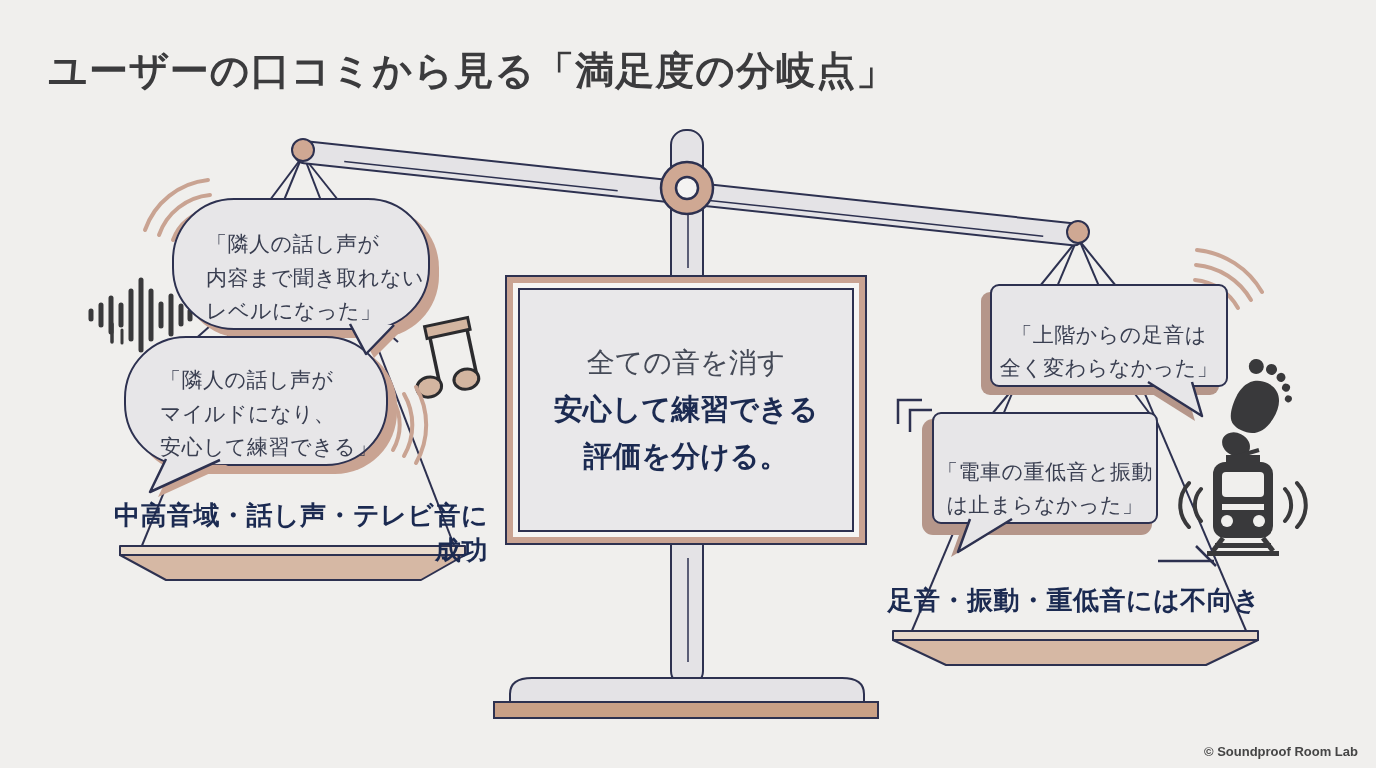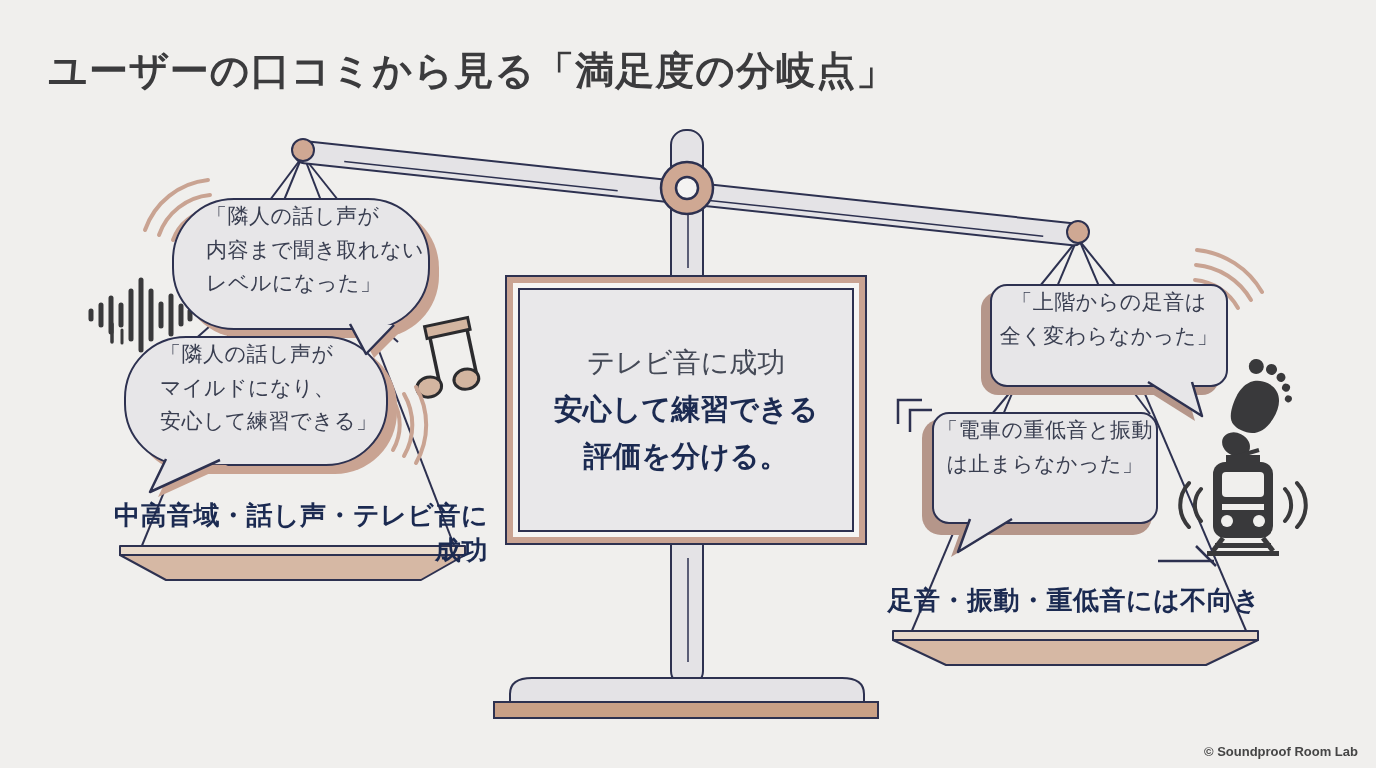--- a/index.html
+++ b/index.html
@@ -26,25 +26,25 @@
   .board-content{
     position:absolute;inset:11px;background:#e9e8ea;border:2px solid #2d3150;
     display:flex;flex-direction:column;align-items:center;justify-content:center;
     text-align:center;line-height:1.62;
   }
   .board-line-serif{font-family:"DejaVu Serif","Liberation Serif",serif;font-size:28px;color:#454a57;}
   .board-line-bold{font-size:29px;font-weight:800;color:#1b2a51;}
   
   .bubble{
     position:absolute;background:#e7e6e8;border:2.5px solid #2d3150;box-sizing:border-box;
-    display:flex;align-items:flex-start;z-index:3;color:#393e50;font-family:Liberation Serif, serif;
+    display:flex;align-items:flex-end;z-index:3;color:#393e50;
   }
   .bubble .txt{width:100%;font-size:21px;line-height:1.6;font-weight:500;letter-spacing:0.5px;}
   .bubble.round{border-radius:62px;box-shadow:9px 8px 0 #c9a392;}
-  .bubble.rect{border-radius:17px;}
+  .bubble.rect{border-radius:9px;}
   .b-left1{left:172px;top:198px;width:258px;height:132px;padding-left:32px;}
   .b-left2{left:124px;top:336px;width:264px;height:130px;padding-left:34px;}
   .b-right1{left:990px;top:284px;width:238px;height:103px;box-shadow:-9px 8px 0 #b5968a;text-align:center;}
   .b-right2{left:932px;top:412px;width:226px;height:112px;box-shadow:-8px 9px 0 2px #b5968a;text-align:center;}
   
   .verdict{
     position:absolute;z-index:4;font-size:26px;font-weight:800;color:#1b2a51;
     text-align:center;letter-spacing:0.5px;
   }
   .v-left{left:108px;top:498px;width:380px;text-align:right;}
@@ -188,21 +188,21 @@
     <line x1="1158" y1="561" x2="1214" y2="561"></line>
     <line x1="1196" y1="546" x2="1216" y2="566"></line>
   </g>
 </svg>
 
 <div class="abs title">ユーザーの口コミから見る「満足度の分岐点」</div>
 
 <div class="abs board">
   <div class="board-mat"></div>
   <div class="board-content">
-    <div class="board-line-serif">テレビ音に成功</div>
+    <div class="board-line-serif">全ての音を消す</div>
     <div class="board-line-bold">安心して練習できる</div>
     <div class="board-line-bold">評価を分ける。</div>
   </div>
 </div>
 
 <div class="bubble round b-left1">
   <div class="txt">
     <div>「隣人の話し声が</div>
     <div>内容まで聞き取れない</div>
     <div>レベルになった」</div>

